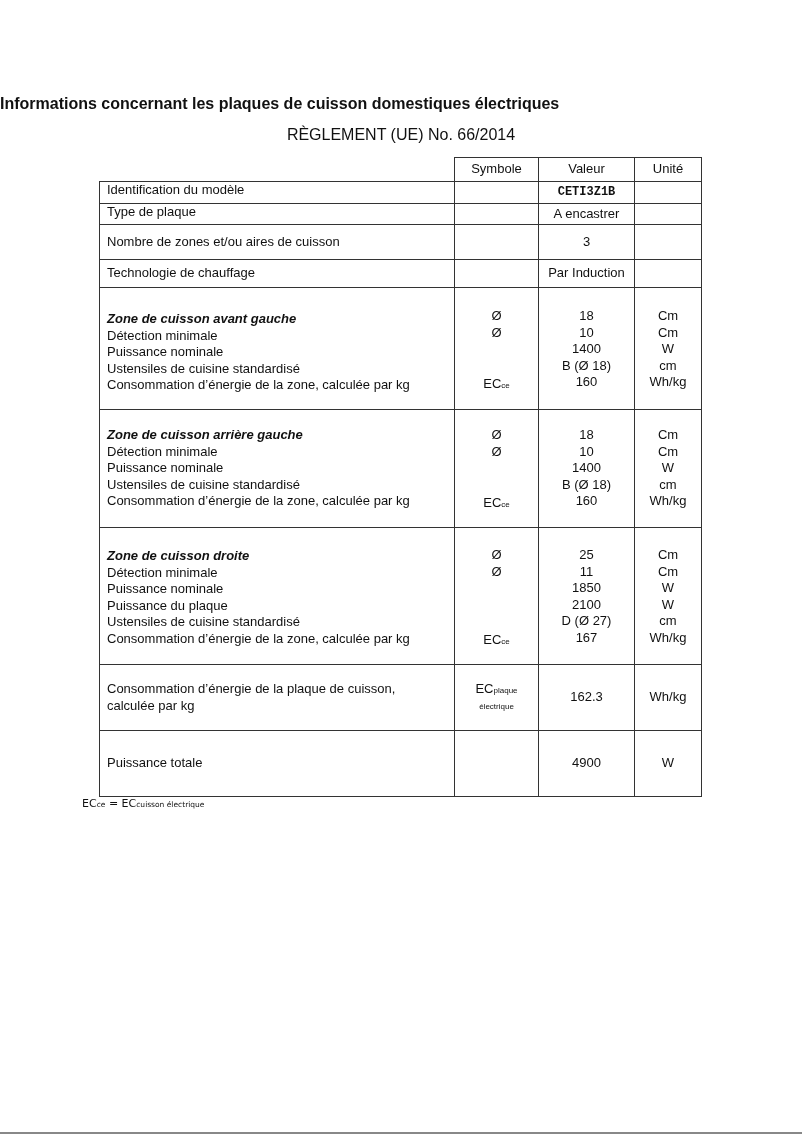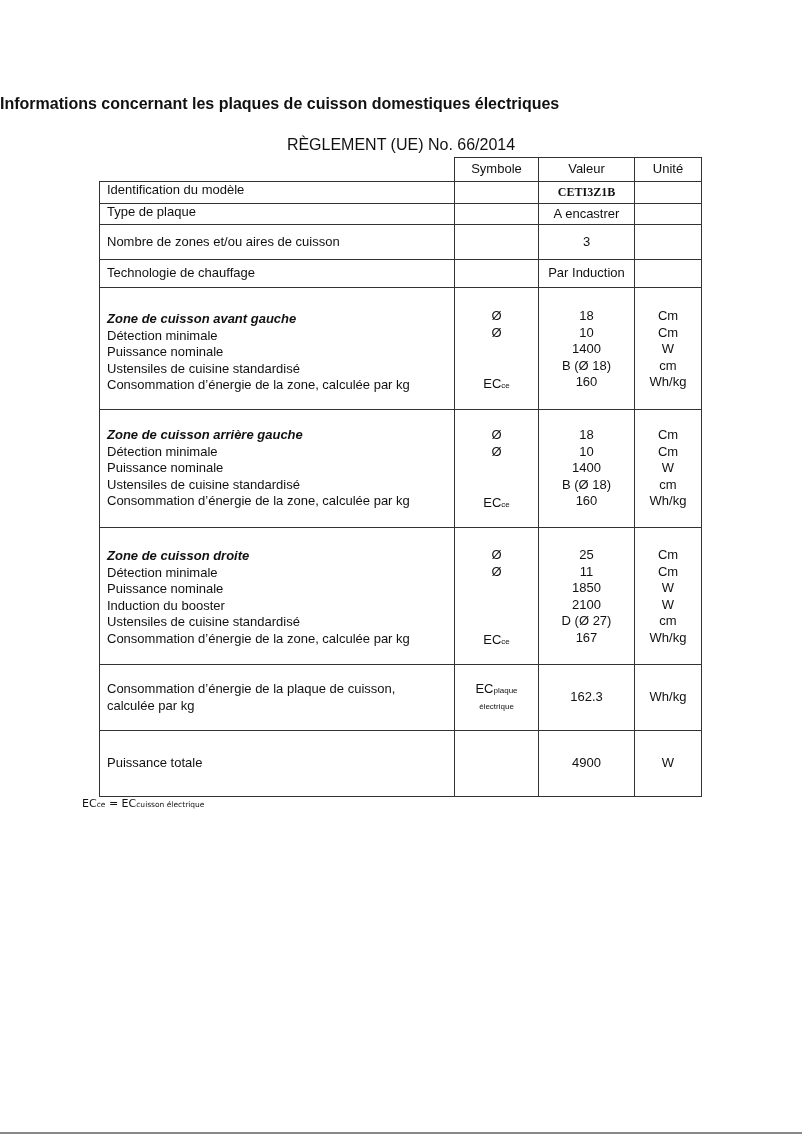--- a/index.html
+++ b/index.html
@@ -1,28 +1,28 @@
 <!DOCTYPE html>
 <html><head>
 <meta charset="utf-8">
 <style>
   html, body { margin:0; padding:0; background:#fff; }
   body { width:802px; height:1134px; position:relative; overflow:hidden;
          font-family:"Liberation Sans", sans-serif; color:#111; }
   .title { position:absolute; top:95px; left:0; width:802px; 
            font-weight:bold; font-size:16px; }
-  .subtitle { position:absolute; top:136px; left:0; width:802px; text-align:center;
+  .subtitle { position:absolute; top:126px; left:0; width:802px; text-align:center;
               font-size:16px; }
   table { position:absolute; left:99px; top:157px; border-collapse:collapse;
           font-size:13px; line-height:16.5px;padding-left:44px; }
   td { border:1px solid #333; padding:0 7px; vertical-align:middle; }
   td.c { text-align:center; padding:0; }
   .hdr td { height:23px; }
   .hdr td.blank { border-top:none; border-left:none; }
-  .model { font-family:Liberation Serif, serif; font-weight:bold; font-size:12px; }
+  .model { font-family:Liberation Mono, monospace; font-weight:bold; font-size:12px; }
   .zone td { vertical-align:top; }
   b { font-weight:bold;font-style:italic; }
   .ecsym { font-size:13px; }
   .ecsym .s { font-size:8px; }
   .footnote { position:absolute; left:82px; top:797px; font-size:11px;
               font-family:"DejaVu Sans", sans-serif; }
   .footnote .s { font-size:7.5px; }
   .bottom-line { position:absolute; left:0; top:1132px; width:802px; height:2px; background:#888; }
 </style>
 </head>
@@ -131,21 +131,21 @@
       <div>cm</div>
       <div>Wh/kg</div>
     </td>
   </tr>
 
   <tr class="zone" style="height:137px">
     <td style="padding-top:20px">
       <div><b>Zone de cuisson droite</b></div>
       <div>Détection minimale</div>
       <div>Puissance nominale</div>
-      <div>Induction du booster</div>
+      <div>Puissance du plaque</div>
       <div>Ustensiles de cuisine standardisé</div>
       <div>Consommation d’énergie de la zone, calculée par kg</div>
     </td>
     <td class="c" style="padding-top:19px">
       <div>Ø</div>
       <div>Ø</div>
       <div>&nbsp;</div>
           <div>&nbsp;</div>
           <div>&nbsp;</div>
       <div class="ecsym" style="margin-top:2px"><span>EC</span><span class="s">ce</span></div>

